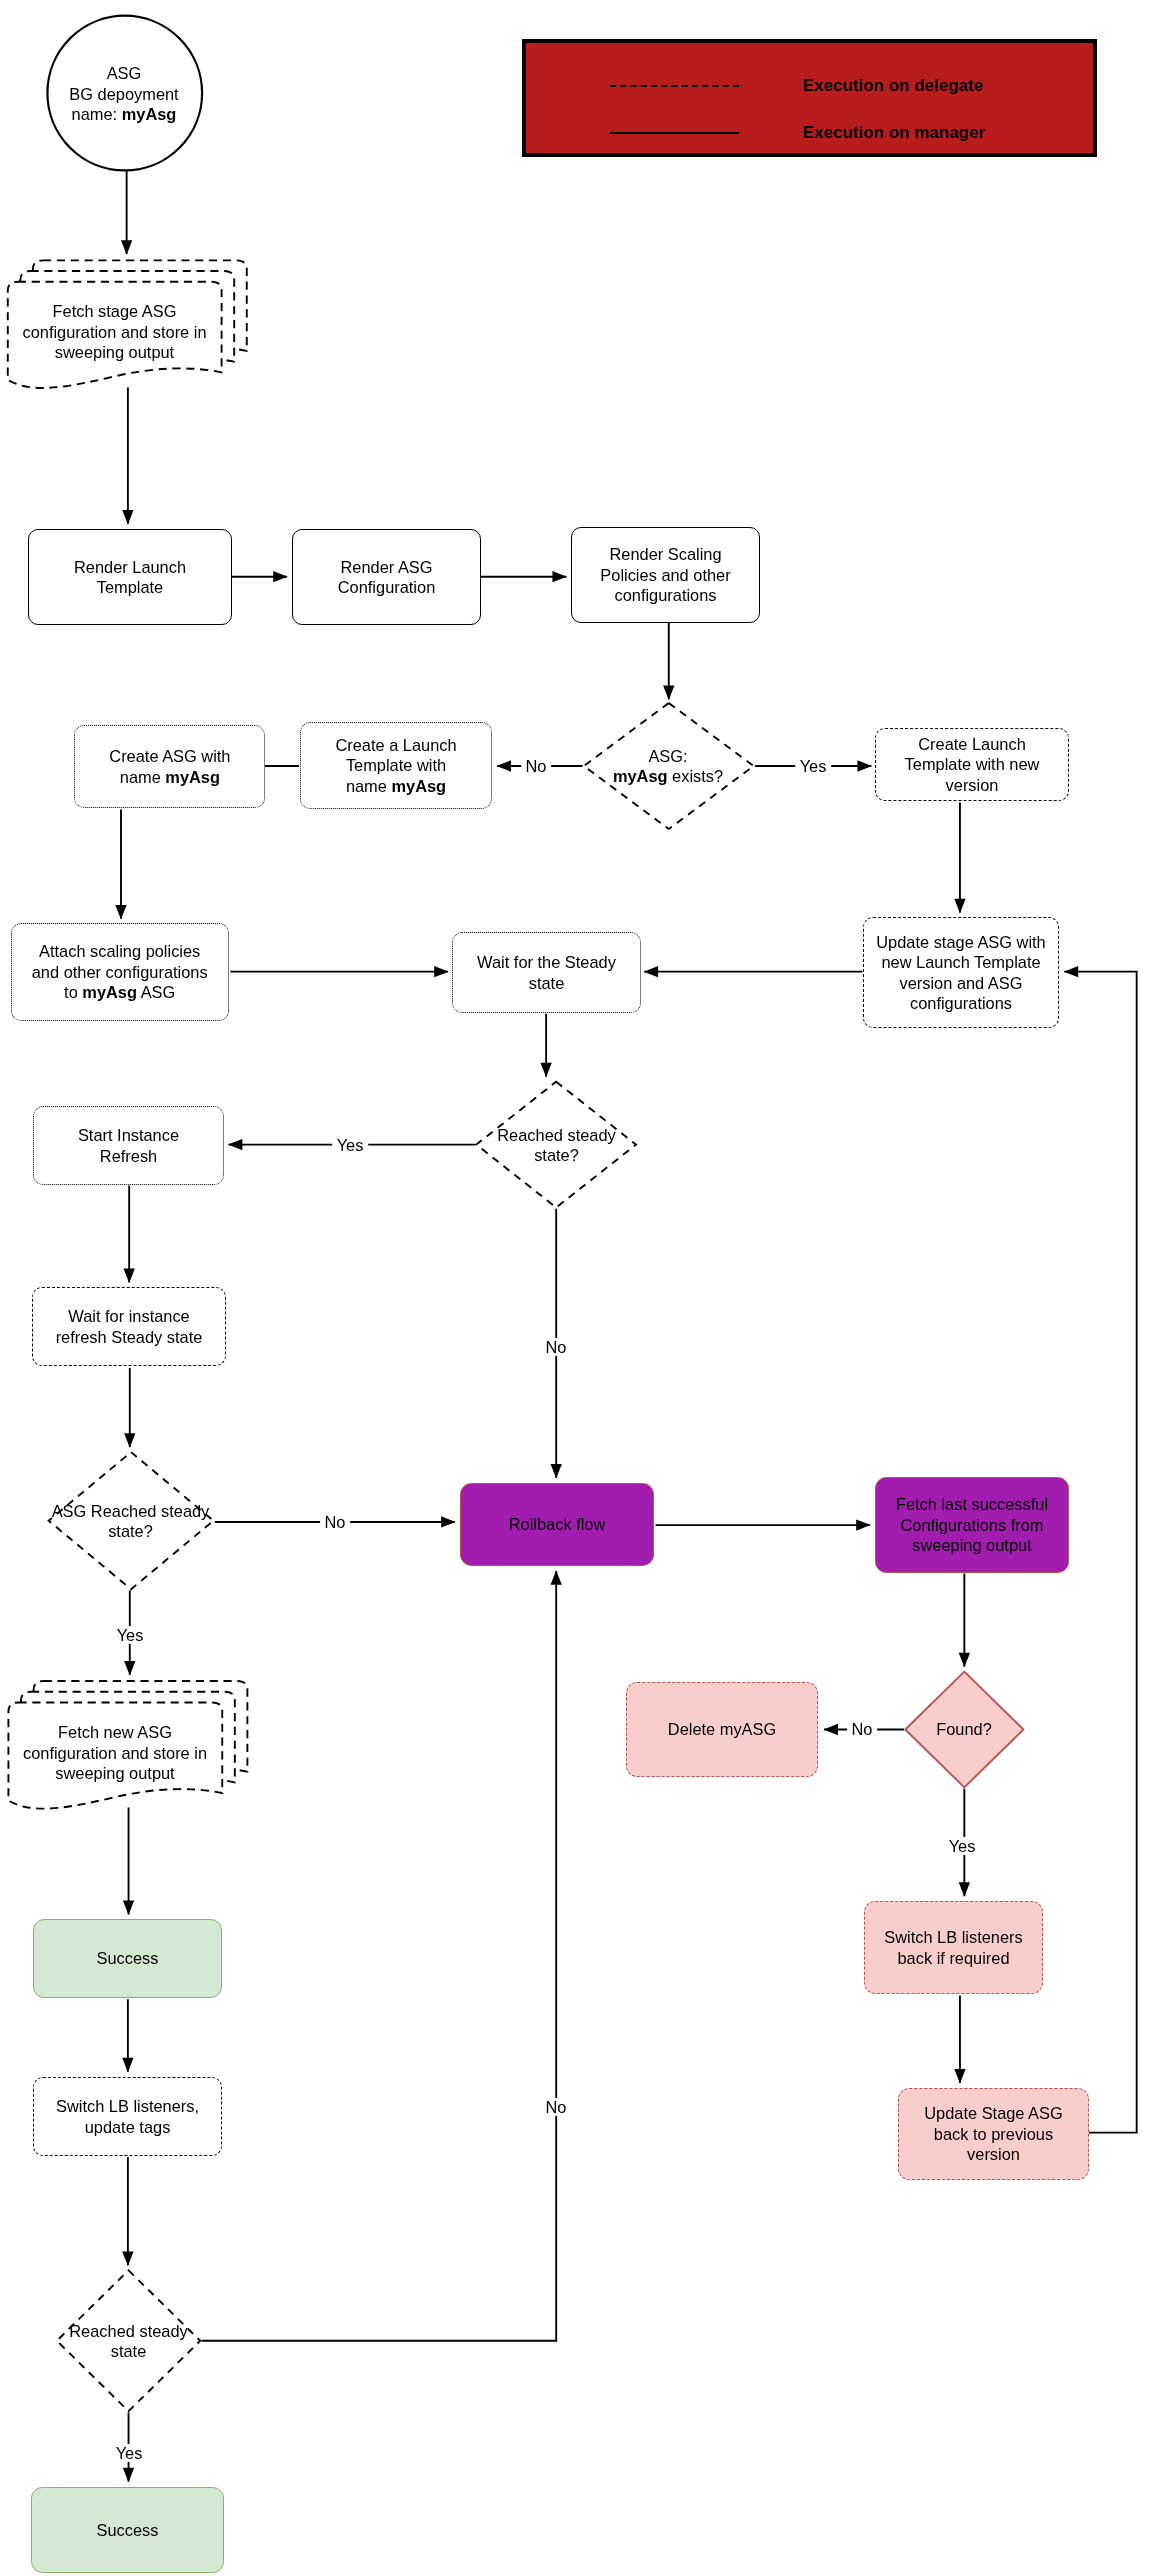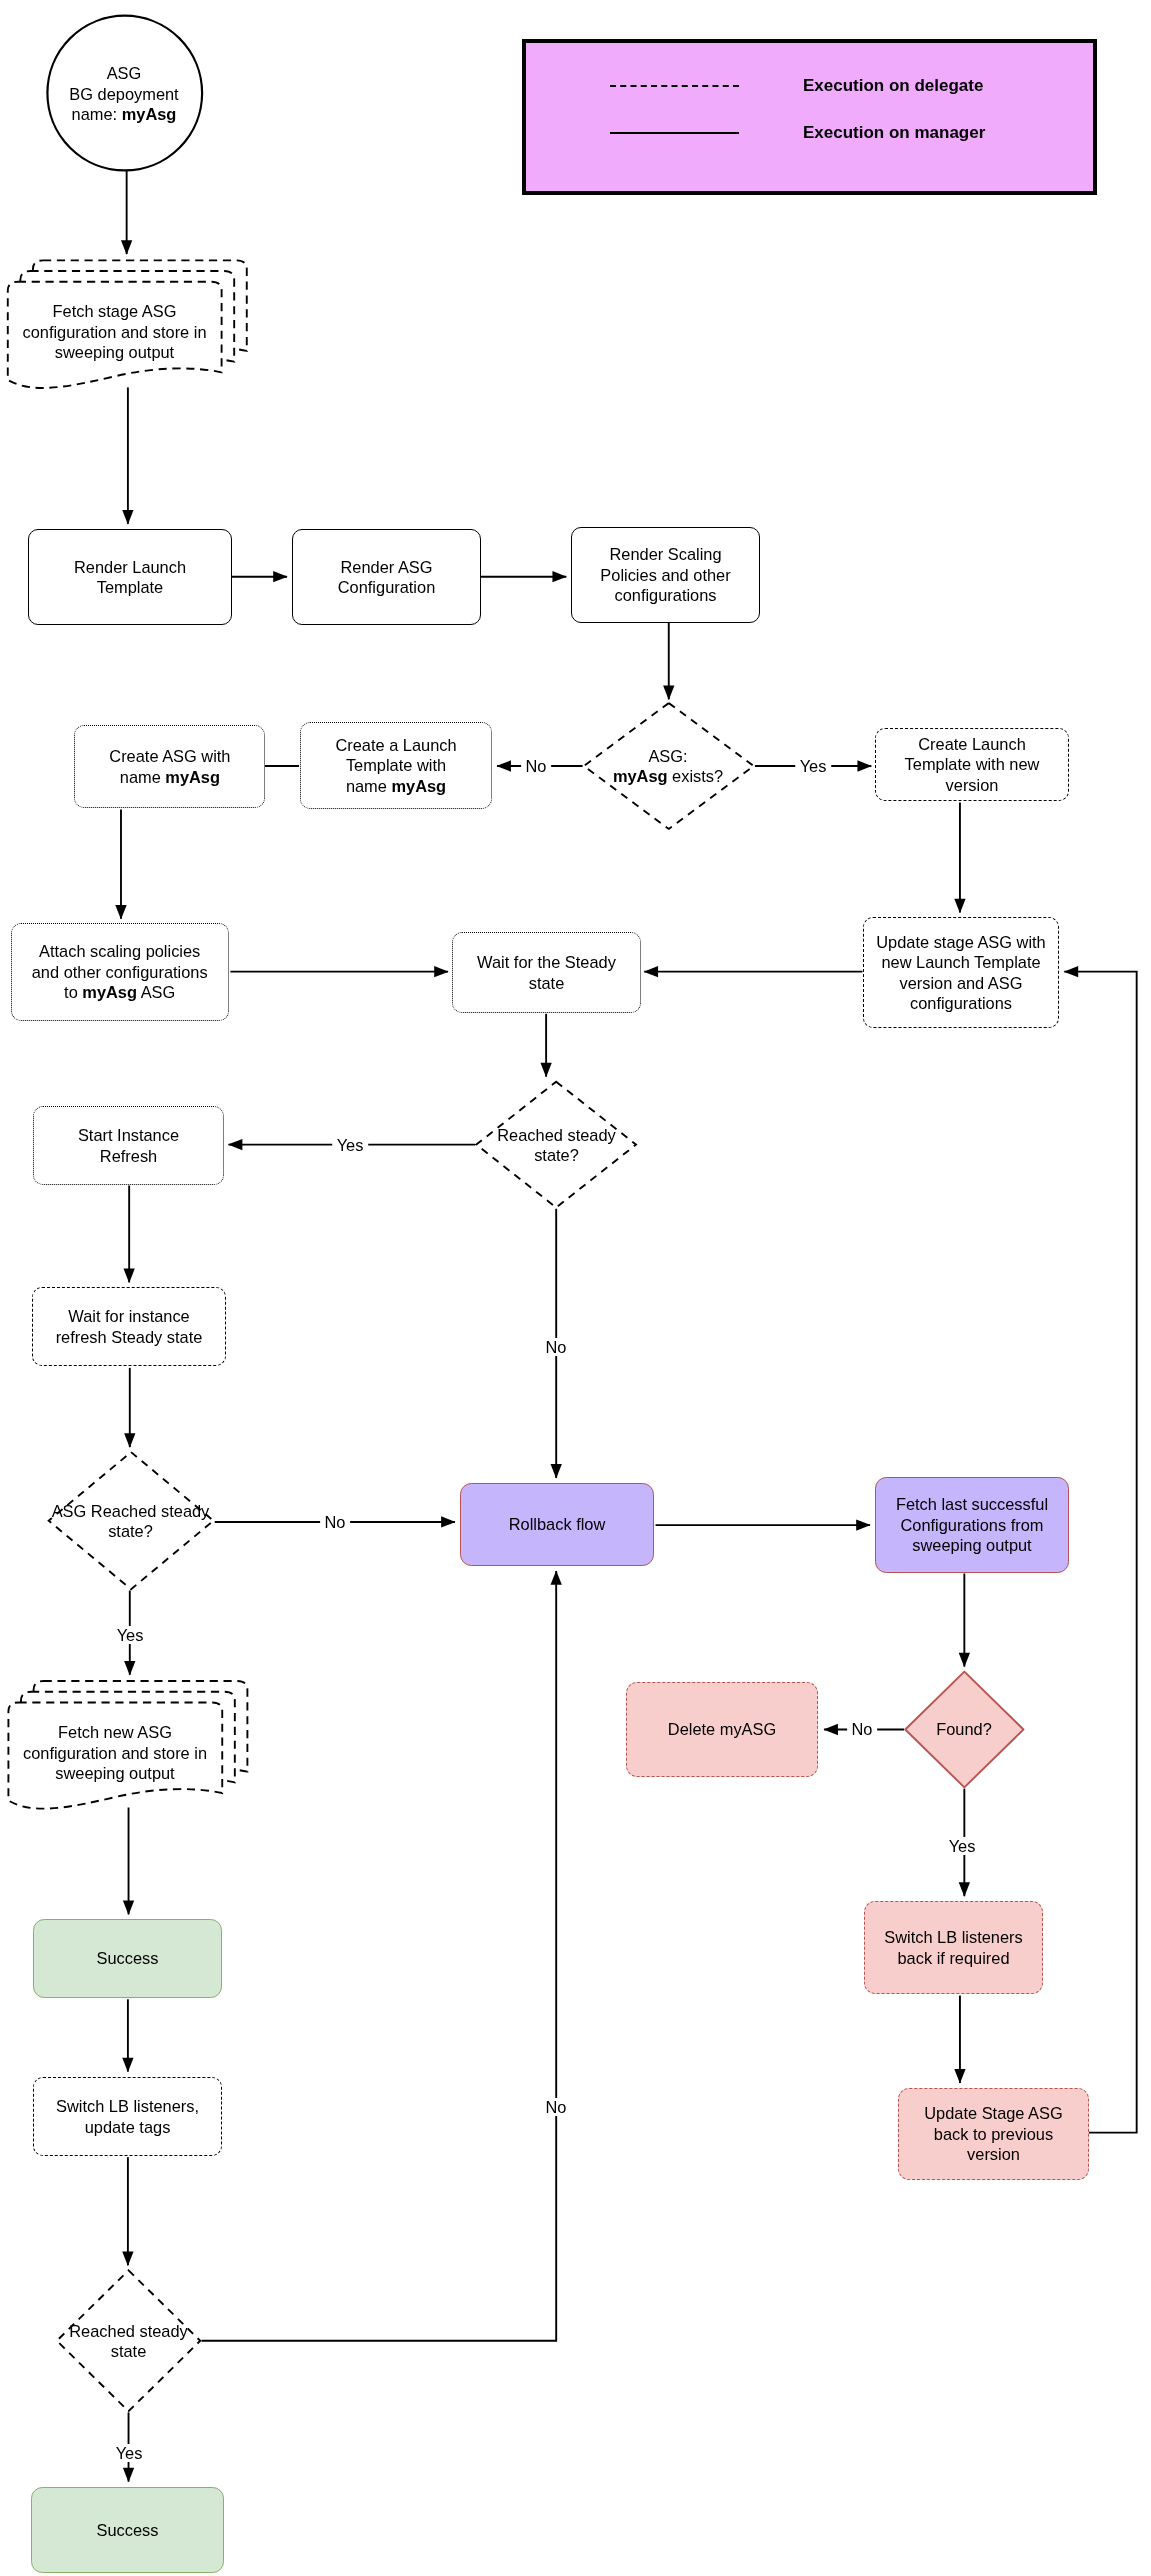--- a/index.html
+++ b/index.html
@@ -17,32 +17,32 @@
     box-sizing:border-box;
     display:flex;align-items:center;justify-content:center;
     text-align:center;
     font-size:16.4px;line-height:1.25;
     padding:0 10px;
   }
   .node b{font-weight:bold;}
   .solid   {border:1.9px solid #000;border-radius:10px;background:#fff;}
   .dotted  {border:1.9px dotted #000;border-radius:10px;background:#fff;}
   .dashedb {border:1.9px dashed #000;border-radius:10px;background:#fff;}
-  .pink    {border:1.9px solid #b85450;border-radius:11.3px;background:#c4b5fd;}
+  .pink    {border:1.9px solid #b85450;border-radius:11.3px;background:#a21caf;}
   .pinkdash{border:1.9px dashed #b85450;border-radius:11.3px;background:#f8cecc;}
   .green   {border:1.9px solid #82b366;border-radius:11.3px;background:#d5e8d4;}
   .overlay {background:transparent;border:none;padding:0;}
   .elabel{
     position:absolute;transform:translate(-50%,-50%);
     background:#fff;padding:0 4.4px;
     font-size:16.4px;line-height:1.1;white-space:nowrap;
   }
   #legend{
-    position:absolute;left:522px;top:39px;width:575px;height:156px;
-    box-sizing:border-box;border:4.4px solid #000;background:#f0abfc;
+    position:absolute;left:522px;top:39px;width:575px;height:118px;
+    box-sizing:border-box;border:4.4px solid #000;background:#b91c1c;
   }
   .legend-line{position:absolute;width:129px;height:0;}
   .legend-line.dash{border-top:2.5px dashed #000;}
   .legend-line.solidl{border-top:2.5px solid #000;}
   .legend-label{
     position:absolute;font-size:17px;font-weight:bold;white-space:nowrap;
   }
   .circle-text{flex-direction:column;}
 </style>
 </head>

